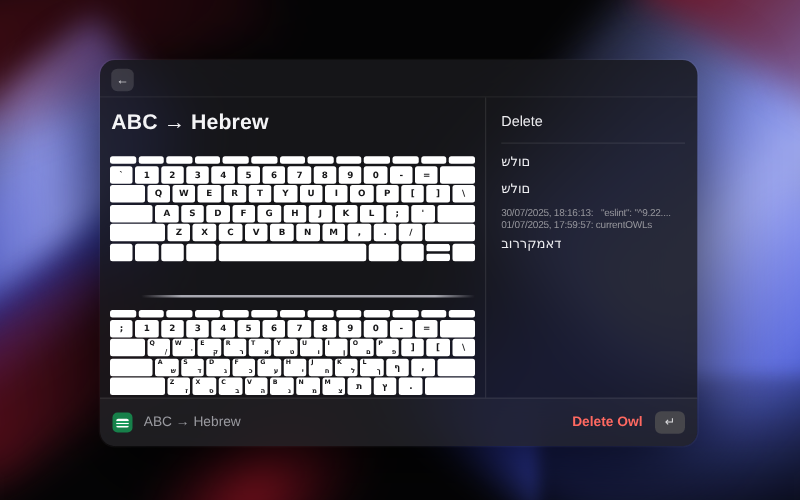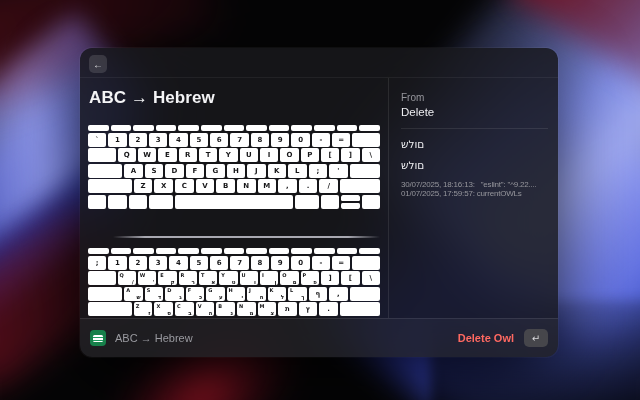--- a/index.html
+++ b/index.html
@@ -503,35 +503,35 @@
             <span class="kcen">ץ</span>
           </div>
           <div class="key" style="flex: 1 1 0px;">
             <span class="kcen">.</span>
           </div>
           <div class="key" style="flex: 2.15 1 0px;"></div>
         </div>
       </div>
 
     <div class="sidebar">
-      <div class="meta-label">From</div>
       <div class="meta-value">Delete</div>
       <div class="side-divider"></div>
       <div id="history">
           <div>
             <div class="hist-result">שלום</div>
           </div>
           <div>
             <div class="hist-result">שלום</div>
           </div>
           <div>
             <div class="hist-meta">30/07/2025, 18:16:13:   "eslint": "^9.22....</div>
           </div>
           <div>
             <div class="hist-meta">01/07/2025, 17:59:57: currentOWLs</div>
+            <div class="hist-result">בוררקמאד</div>
           </div>
         </div>
     </div>
 
     <div class="footer">
       <div class="app-icon">
         <div class="app-icon-kb"></div>
       </div>
       <div class="footer-label">ABC → Hebrew</div>
       <div class="footer-spacer"></div>

